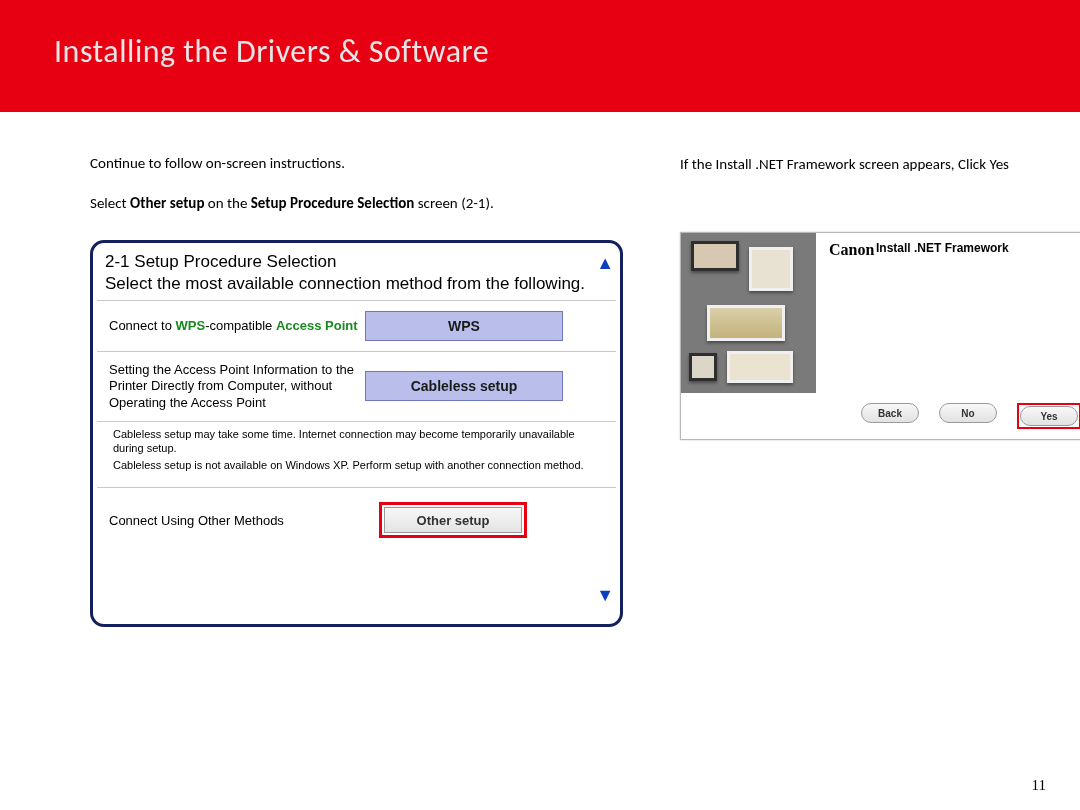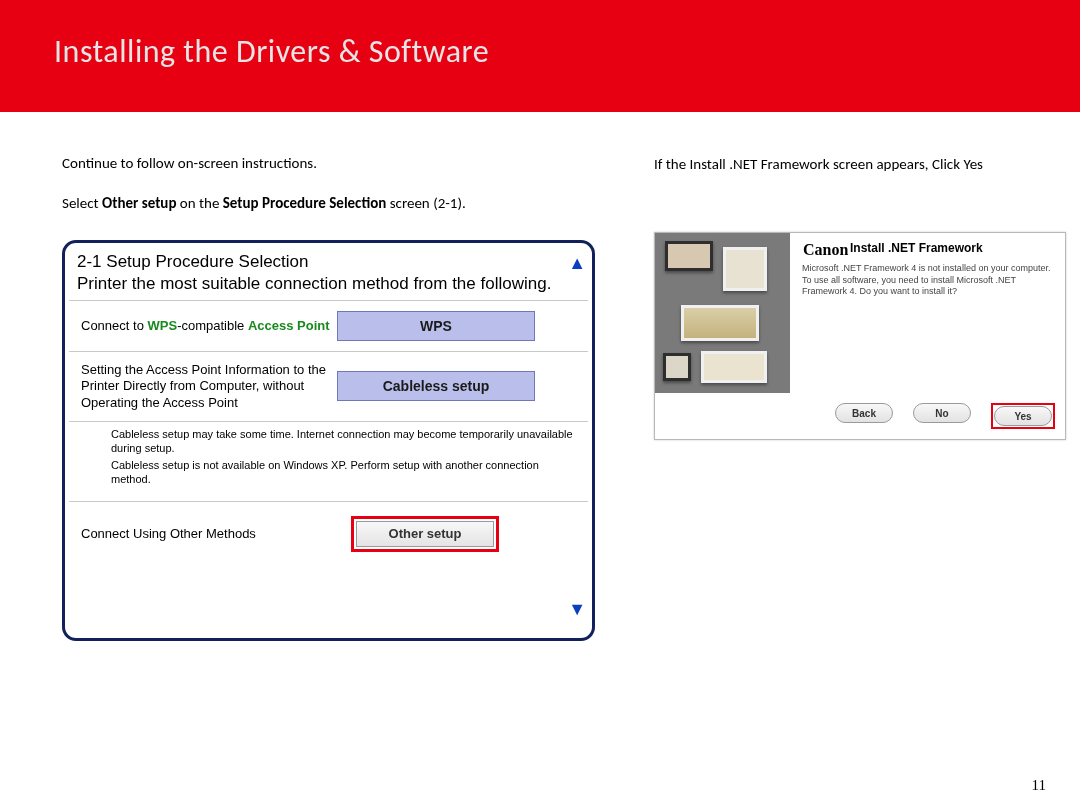--- a/index.html
+++ b/index.html
@@ -15,21 +15,21 @@
     height: 112px;
     padding: 32px 0 0 54px;
   }
   .header h1 {
     color: #e5e5e5;
     font-weight: 400;
     font-size: 32px;
     letter-spacing: 0.5px;
   }
   .content {
-    padding: 42px 40px 0 62px;
+    padding: 42px 40px 0 90px;
     display: flex;
     gap: 42px;
   }
   .left  { width: 550px; }
   .right { width: 360px; }
   .instr1 { font-size: 15px; color:#000; margin-bottom: 22px; }
   .instr2 { font-size: 15px; color:#000; margin-bottom: 28px; }
   .right-instr { font-size: 15px; color:#000; line-height:1.35; margin-bottom: 58px; }
   b { font-weight: 700; }
 
@@ -75,21 +75,21 @@
     color:#1a1a1a;
     display:flex; align-items:center; justify-content:center;
   }
   .sps-notes {
     font-family: Arial, sans-serif;
     font-size: 11px;
     color:#000;
     padding: 6px 12px 10px 16px;
     border-bottom: 1px solid #c9c9c9;
   }
-  .sps-notes p { margin-bottom:4px; line-height:1.25;margin-left:26px; }
+  .sps-notes p { margin-bottom:4px; line-height:1.25; }
   .sps-row-last {
     display:flex;
     align-items:center;
     padding: 14px 12px 18px 12px;
     font-family: Arial, sans-serif;
   }
   .sps-row-last .desc { width: 270px; font-size: 13px; }
   .other-btn-wrap {
     border: 3px solid #e60012;
     padding: 2px;
@@ -181,21 +181,21 @@
 
   <div class="left">
     <p class="instr1">Continue to follow on-screen instructions.</p>
     <p class="instr2">
       <span>Select </span><b>Other setup</b><span> on the </span><b>Setup Procedure Selection</b><span> screen (2-1).</span>
     </p>
 
     <div class="sps-window">
       <div class="arrow-up">▲</div>
       <div class="sps-title">2-1 Setup Procedure Selection</div>
-      <div class="sps-sub">Printer the most suitable connection method from the following.</div>
+      <div class="sps-sub">Select the most available connection method from the following.</div>
 
       <div class="sps-row">
         <div class="desc">
           <span>Connect to </span><span class="green">WPS</span><span>-compatible </span><span class="green">Access Point</span>
         </div>
         <div class="sps-btn">WPS</div>
       </div>
 
       <div class="sps-row">
         <div class="desc">Setting the Access Point Information to the Printer Directly from Computer, without Operating the Access Point</div>
@@ -227,21 +227,20 @@
         <div class="net-side">
           <div class="frame f1"></div>
           <div class="frame white f2"></div>
           <div class="frame white f3"></div>
           <div class="frame f4"></div>
           <div class="frame white f5"></div>
         </div>
         <div class="canon-logo">Canon</div>
         <div class="net-main">
           <div class="net-title">Install .NET Framework</div>
-          <div class="net-text">Microsoft .NET Framework 4 is not installed on your computer. To use all software, you need to install Microsoft .NET Framework 4. Do you want to install it?</div>
         </div>
       </div>
       <div class="net-buttons">
         <div class="pill">Back</div>
         <div class="pill">No</div>
         <div class="yes-wrap">
           <div class="pill">Yes</div>
         </div>
       </div>
     </div>

